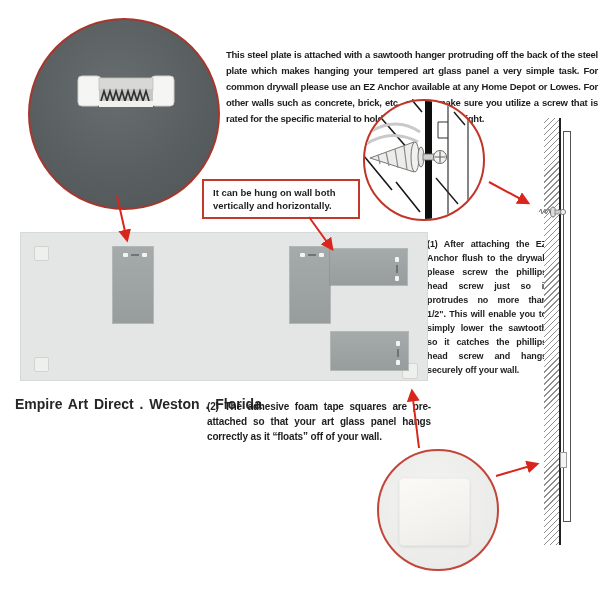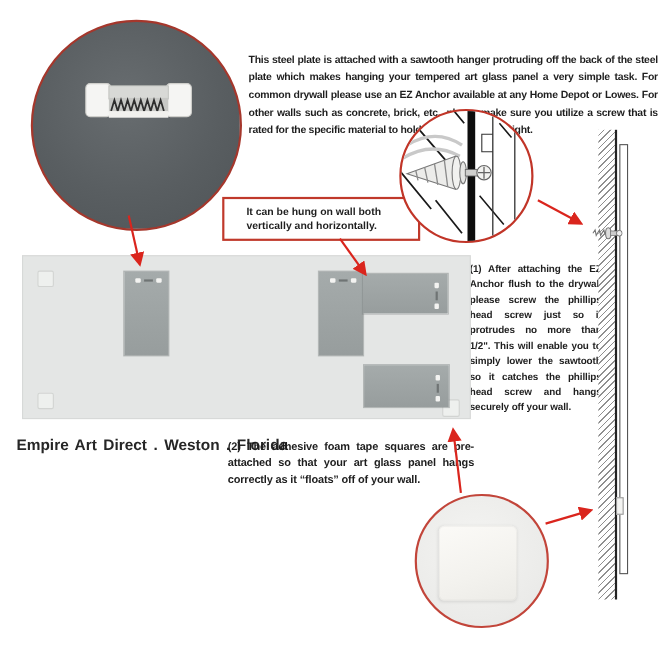--- a/index.html
+++ b/index.html
@@ -10,21 +10,21 @@
   .txt{position:absolute;color:#1e1e1e;font-weight:bold;}
   #intro{left:226px;top:11px;width:372px;font-size:9.5px;line-height:16px;
          letter-spacing:-0.25px;text-align:justify;margin-top:36px;}
   #step1{left:427px;top:237px;width:120px;font-size:9px;line-height:14px;
          letter-spacing:-0.1px;text-align:justify;}
   #step2{left:207px;top:399px;width:224px;font-size:10px;line-height:15px;
          letter-spacing:-0.15px;text-align:justify;}
   #brand{left:15px;top:396px;font-size:14px;font-weight:600;color:#262626;word-spacing:2px;}
 
   #hang-note{position:absolute;left:202px;top:179px;width:136px;
-             border:2px solid #c0392b;background:#ffffff;padding:5px 20px;
+             border:2px solid #c0392b;background:#ffffff;padding:5px 9px;
              font-size:9.5px;line-height:13px;font-weight:bold;color:#1e1e1e;}
 
   
   .photo-circle{position:absolute;border-radius:50%;box-sizing:border-box;}
   #sawtooth-circle{left:28px;top:18px;width:192px;height:192px;border:2px solid #a5372c;
     background:radial-gradient(circle at 45% 38%, #686d70 0%, #595e61 55%, #4f5457 100%);}
   #sawtooth-circle svg{position:absolute;left:47px;top:52px;}
 
   #foam-circle{left:377px;top:449px;width:122px;height:122px;border:2px solid #c2453a;
     background:radial-gradient(circle at 45% 40%, #f4f4f2 0%, #ebebe9 70%, #e3e3e1 100%);}

